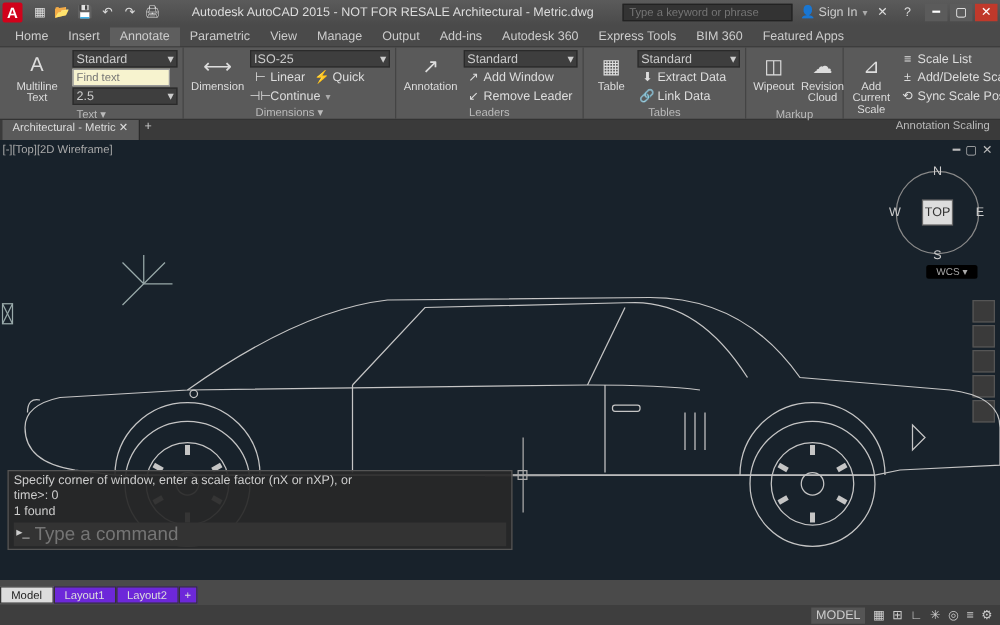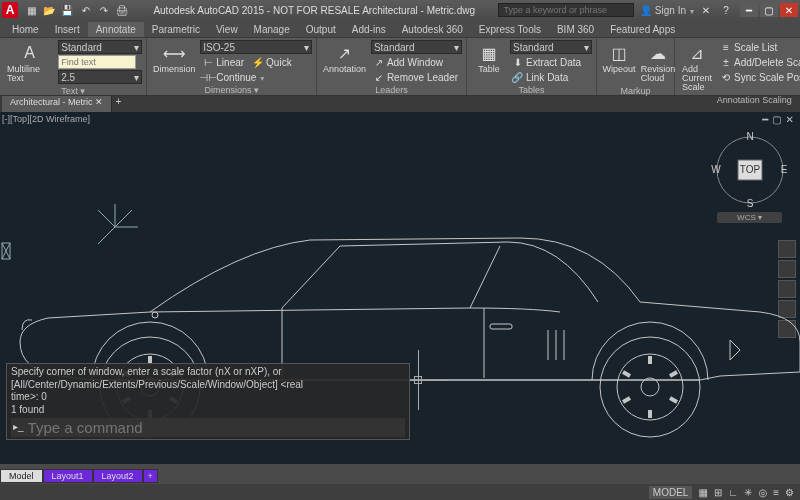--- a/index.html
+++ b/index.html
@@ -18,33 +18,33 @@
 .closeb{background:#c0392b;color:#fff}
 .ribbon-tabs{height:18px;background:#4a4a4a;display:flex;align-items:flex-end;padding-left:4px;gap:0;border-bottom:1px solid #3a3a3a}
 .rtab{padding:2px 8px;color:#ccc;cursor:pointer;font-size:10px}
 .rtab.active{background:#5e5e5e}
 .ribbon{height:58px;background:#5a5a5a;display:flex;border-bottom:1px solid #333}
 .panel{display:flex;flex-direction:column;padding:2px 4px;border-right:1px solid #444;position:relative}
 .panel-body{flex:1;display:flex;gap:3px;align-items:flex-start}
 .panel-title{font-size:9px;color:#bbb;text-align:center;padding-top:1px}
 .bigbtn{display:flex;flex-direction:column;align-items:center;justify-content:center;gap:1px;padding:2px 3px;cursor:pointer;min-width:36px}
 .bigbtn-icon{width:22px;height:22px;display:flex;align-items:center;justify-content:center;color:#ddd;font-size:16px}
-.bigbtn-label{font-size:9px;color:#ddd;text-align:left;line-height:1}
+.bigbtn-label{font-size:9px;color:#ddd;text-align:center;line-height:1}
 .col{display:flex;flex-direction:column;gap:1px}
 .dropdown{background:#3e3e3e;border:1px solid #2a2a2a;color:#ccc;padding:0 2px;height:14px;font-size:9px;display:flex;align-items:center;justify-content:space-between;cursor:pointer}
 .smallbtn{display:flex;align-items:center;gap:2px;padding:1px 2px;cursor:pointer;color:#ddd;font-size:9px;white-space:nowrap}
 .smallicon{width:12px;height:12px;display:inline-flex;align-items:center;justify-content:center;font-size:10px}
 .filetab-bar{height:16px;background:#3a3a3a;display:flex;padding-left:2px}
 .filetab{background:#5a5a5a;padding:1px 8px;font-size:9px;color:#ddd;border-right:1px solid #2a2a2a;cursor:pointer}
 .canvas{position:relative;width:800px;height:352px;background:#18222b;overflow:hidden}
 .vp-label{position:absolute;top:2px;left:2px;color:#aaa;font-size:9px}
 .vp-ctrls{position:absolute;top:2px;right:6px;display:flex;gap:4px;color:#bbb;font-size:11px}
 .compass{position:absolute;top:18px;right:10px;width:80px;height:80px}
 .compass svg{width:80px;height:80px}
-.wcs{position:absolute;top:100px;right:18px;background:#404040;color:#aaa;padding:1px 20px;font-size:8px;border-radius:2px}
+.wcs{position:absolute;top:100px;right:18px;background:#000000;color:#aaa;padding:1px 8px;font-size:8px;border-radius:2px}
 .toolstrip{position:absolute;top:128px;right:4px;width:18px;display:flex;flex-direction:column;gap:2px}
 .toolstrip div{height:18px;background:#3a3a3a;border:1px solid #555;cursor:pointer}
 .car{position:absolute;stroke:#c5c5c5;fill:none;stroke-width:1}
 .cursor-cross{position:absolute;left:418px;top:268px;pointer-events:none}
 .cursor-cross::before,.cursor-cross::after{content:"";position:absolute;background:#aaa}
 .cursor-cross::before{width:60px;height:1px;left:-30px;top:0}
 .cursor-cross::after{width:1px;height:60px;top:-30px;left:0}
 .cursor-box{position:absolute;left:-4px;top:-4px;width:8px;height:8px;border:1px solid #aaa}
 .cmdbox{position:absolute;left:6px;bottom:24px;width:404px;background:rgba(40,40,40,.92);border:1px solid #555;color:#ccc;font-family:Consolas,monospace;font-size:9px;padding:2px 4px;line-height:1.25}
 .cmdinput{display:flex;align-items:center;gap:4px;background:#333;margin-top:2px;padding:1px 2px}
@@ -345,21 +345,20 @@
       <line x1="630" y1="264" x2="623" y2="260"></line>
     </g>
   </svg>
 
   <div class="cursor-cross">
       <div class="cursor-box"></div>
     </div>
 
   <div class="cmdbox">
     <div>Specify corner of window, enter a scale factor (nX or nXP), or</div>
-    <div>[All/Center/Dynamic/Extents/Previous/Scale/Window/Object] &lt;real</div>
     <div>time&gt;: 0</div>
     <div>1 found</div>
     <div class="cmdinput">
       <span>▸_</span>
       <input placeholder="Type a command" style="">
     </div>
   </div>
 
 </div>
 

